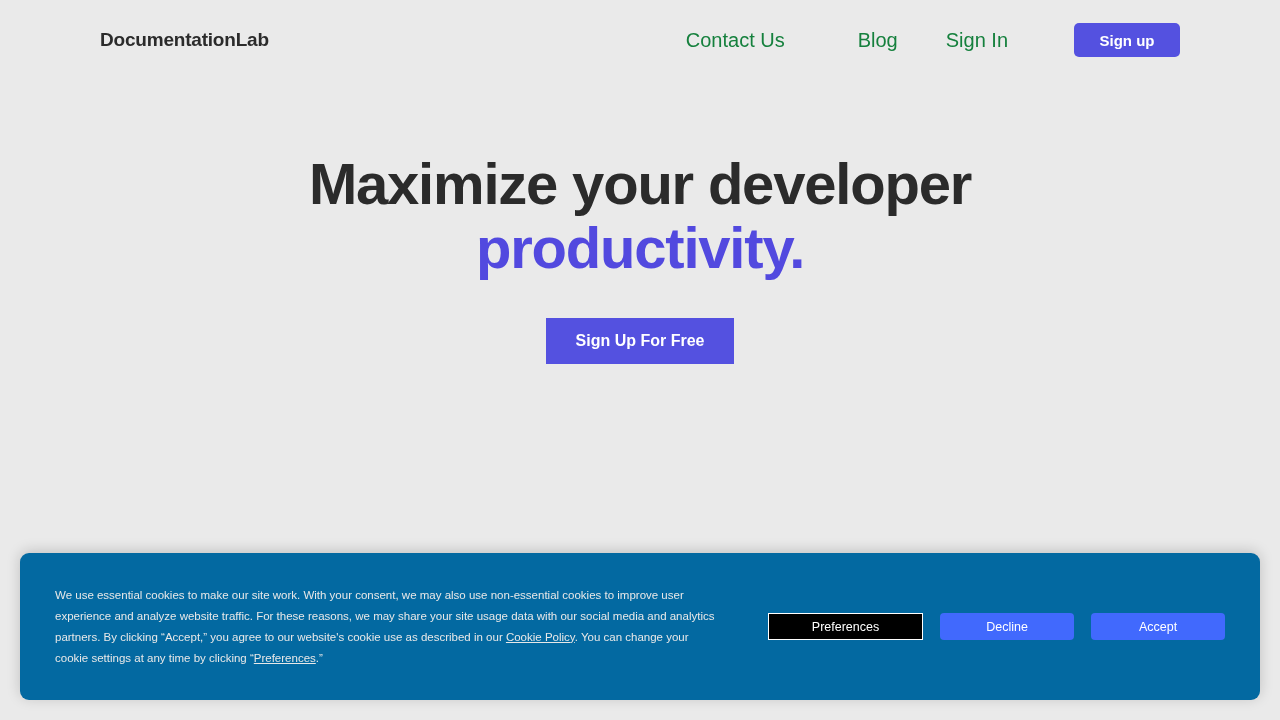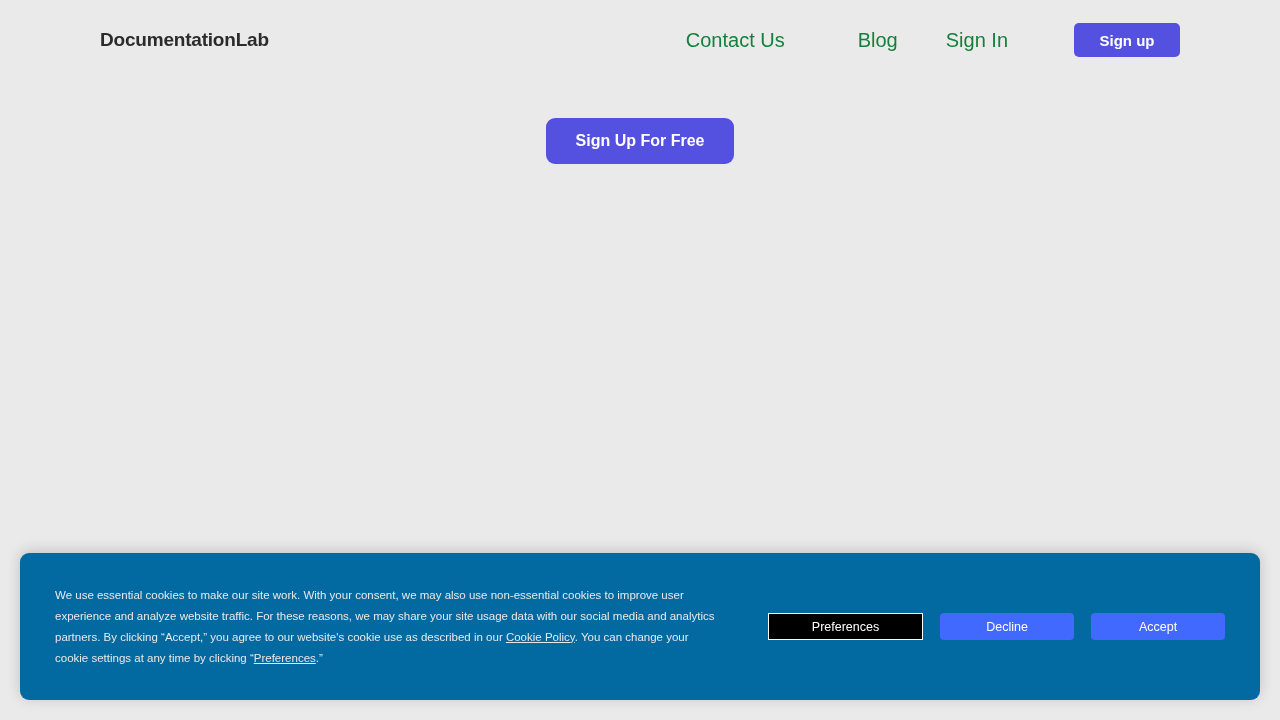--- a/index.html
+++ b/index.html
@@ -108,21 +108,21 @@
     display: inline-flex;
     align-items: center;
     justify-content: center;
     width: 188px;
     height: 46px;
     background: #5451e0;
     color: #ffffff;
     font-size: 16px;
     font-weight: bold;
     border: none;
-    border-radius: 9px;
+    border-radius: 0;
     cursor: pointer;
     font-family: inherit;
     white-space: nowrap;
   }
 
   
   .cookie-banner {
     position: absolute;
     left: 20px;
     top: 553px;
@@ -198,20 +198,24 @@
     <a class="nav-link blog" href="#">Blog</a>
 
     <a class="nav-link signin" href="#">Sign In</a>
 
     <button class="btn-signup">Sign up</button>
   </nav>
 </header>
 
 <main class="hero">
 
+  <h1 class="hero-title">
+    <span>Maximize your developer</span><br>
+    <span class="accent">productivity.</span>
+  </h1>
 
 
   <div class="hero-cta-wrap">
     <button class="btn-hero-cta">Sign Up For Free</button>
   </div>
 </main>
 
 <section class="cookie-banner">
 
   <div class="cookie-text">

